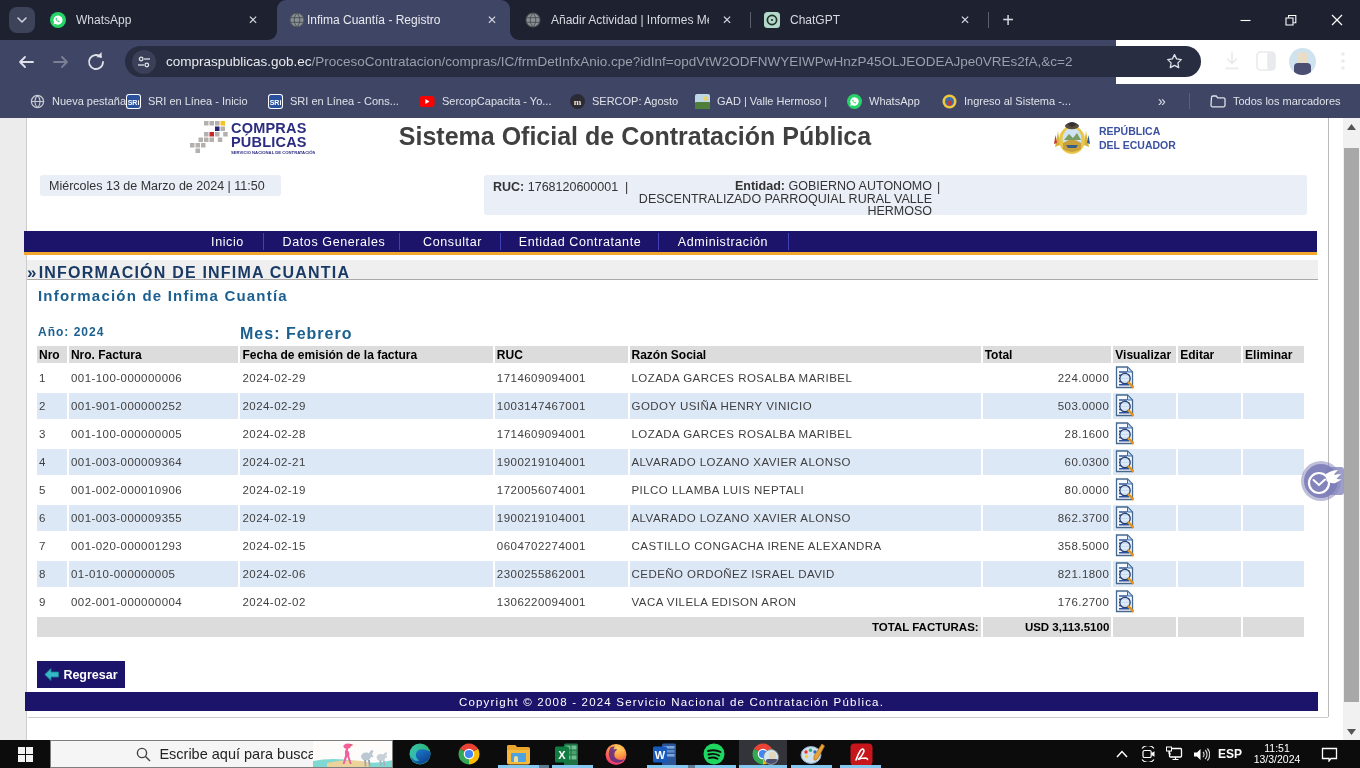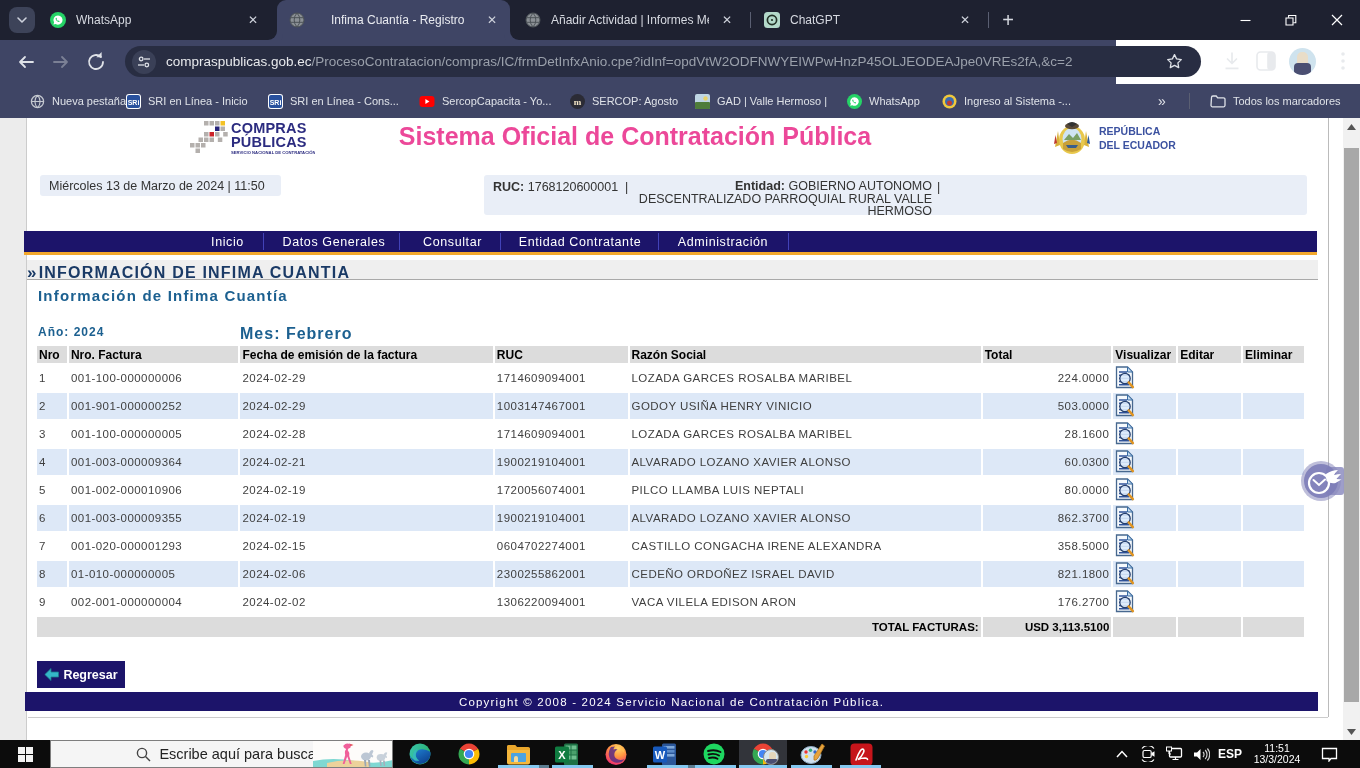--- a/index.html
+++ b/index.html
@@ -36,21 +36,21 @@
   
   #page { position:absolute; left:0; top:118px; width:1360px; height:622px; background:#ffffff; overflow:hidden; }
   #leftgut { position:absolute; left:0; top:0; width:27px; height:622px; background:#ececec; border-right:1px solid #cccccc; }
   #contentborder { position:absolute; left:1328px; top:0; width:1px; height:599px; background:#bbbbbb; }
   #contentbottom { position:absolute; left:28px; top:599px; width:1300px; height:1px; background:#cccccc; }
 
   #scrollbar { position:absolute; left:1343px; top:0; width:17px; height:622px; background:#f1f1f1; }
   #sthumb { position:absolute; left:1344px; top:30px; width:15px; height:554px; background:#a8a8a8; }
 
   #pagetitle { position:absolute; left:60px; top:4px; width:1150px; text-align:center;
-    font-size:25px; font-weight:bold; color:#ec4899; }
+    font-size:25px; font-weight:bold; color:#404040; }
 
   .infobox { position:absolute; background:#e9eef7; border-radius:3px; font-size:12.5px; color:#333; }
 
   #mainnav { position:absolute; left:24px; top:113px; width:1293px; height:21px; background:#1c146a;
     color:#fff; font-size:12.5px; }
   #navgold { position:absolute; left:24px; top:134px; width:1293px; height:3px; background:#f3a82d; }
   .navitem { position:absolute; top:0; height:21px; display:flex; align-items:center; justify-content:center; letter-spacing:0.6px; }
   .navsep { position:absolute; top:2px; width:1px; height:17px; background:#4242b8; }
 
   #bigheading { position:absolute; left:27px; top:142px; width:1291px; height:20px; background:#efefef;
@@ -112,21 +112,21 @@
       <span style="margin-left:10px;">WhatsApp</span>
       <span class="tabclose" style="margin-right:12px;">✕</span>
     </div>
     <div class="tab active" style="left:277px; width:233px;">
       <span style="margin-left:12px; display:flex;">
         <svg width="16" height="16" viewBox="0 0 16 16">
             <circle cx="8" cy="8" r="7" fill="#8b9095"></circle>
             <path d="M8 1 a7 7 0 0 1 0 14 a7 7 0 0 1 0 -14 M8 1 a10 10 0 0 0 0 14 M8 1 a10 10 0 0 1 0 14 M1.3 5.7 h13.4 M1.3 10.3 h13.4" stroke="#4c5257" stroke-width="1" fill="none"></path>
           </svg>
       </span>
-      <span style="margin-left:26px;">Infima Cuantía - Registro</span>
+      <span style="margin-left:2px;">Infima Cuantía - Registro</span>
       <span class="tabclose" style="margin-right:13px;">✕</span>
     </div>
     <div class="tab" style="left:515px; width:225px;">
       <span style="margin-left:10px; display:flex;">
         <svg width="16" height="16" viewBox="0 0 16 16">
             <circle cx="8" cy="8" r="7" fill="#8b9095"></circle>
             <path d="M8 1 a7 7 0 0 1 0 14 a7 7 0 0 1 0 -14 M8 1 a10 10 0 0 0 0 14 M8 1 a10 10 0 0 1 0 14 M1.3 5.7 h13.4 M1.3 10.3 h13.4" stroke="#4c5257" stroke-width="1" fill="none"></path>
           </svg>
       </span>
       <span style="margin-left:10px; overflow:hidden; white-space:nowrap; width:158px;">Añadir Actividad | Informes Mens</span>

